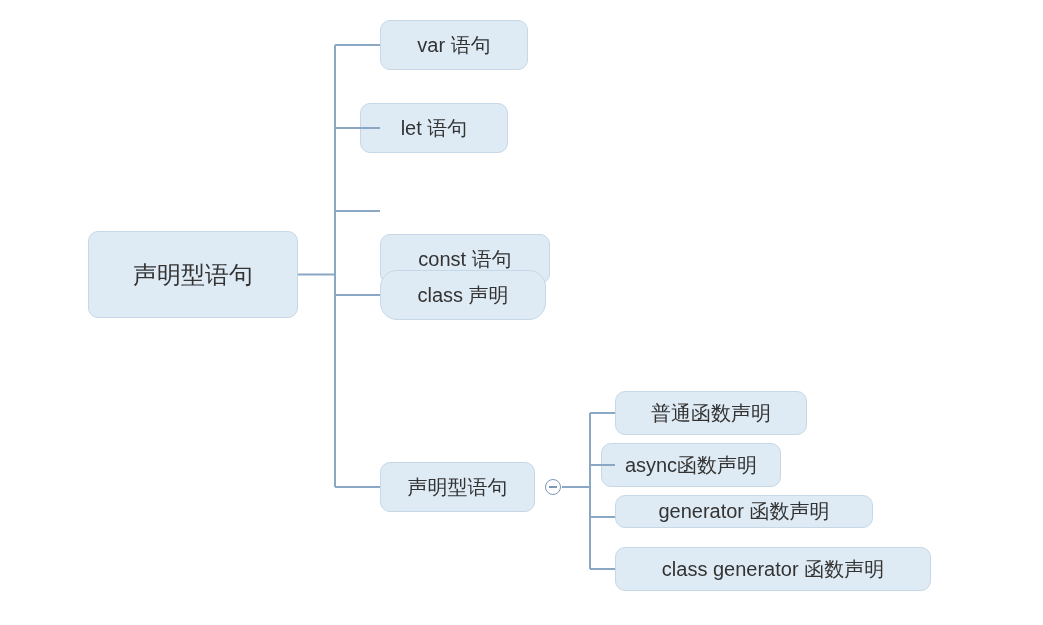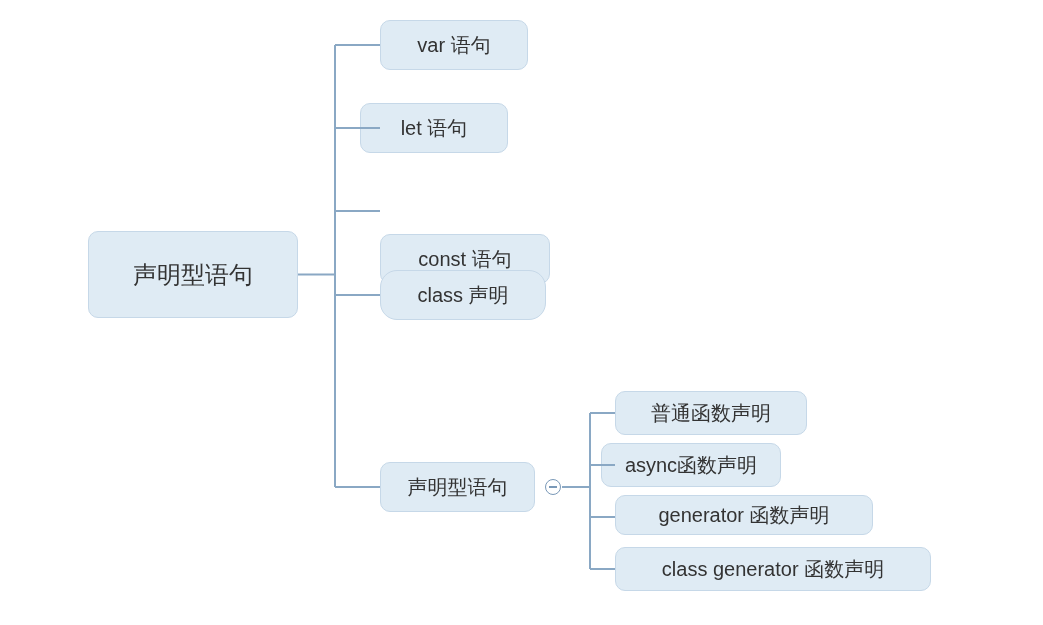--- a/index.html
+++ b/index.html
@@ -91,21 +91,21 @@
 <div class="toggle" style="left:545px; top:479px;"></div>
 
 <div class="node" style="left:615px; top:391px; width:192px; height:44px;">
   <span>普通函数声明</span>
 </div>
 
 <div class="node" style="left:601px; top:443px; width:180px; height:44px;">
   <span>async函数声明</span>
 </div>
 
-<div class="node" style="left:615px; top:495px; width:258px; height:40px;">
+<div class="node" style="left:615px; top:495px; width:258px; height:33px;">
   <span>generator 函数声明</span>
 </div>
 
 <div class="node" style="left:615px; top:547px; width:316px; height:44px;">
   <span>class generator 函数声明</span>
 </div>
 
 <svg class="connectors">
 
   <path d="M298 274.5 H335"></path>

